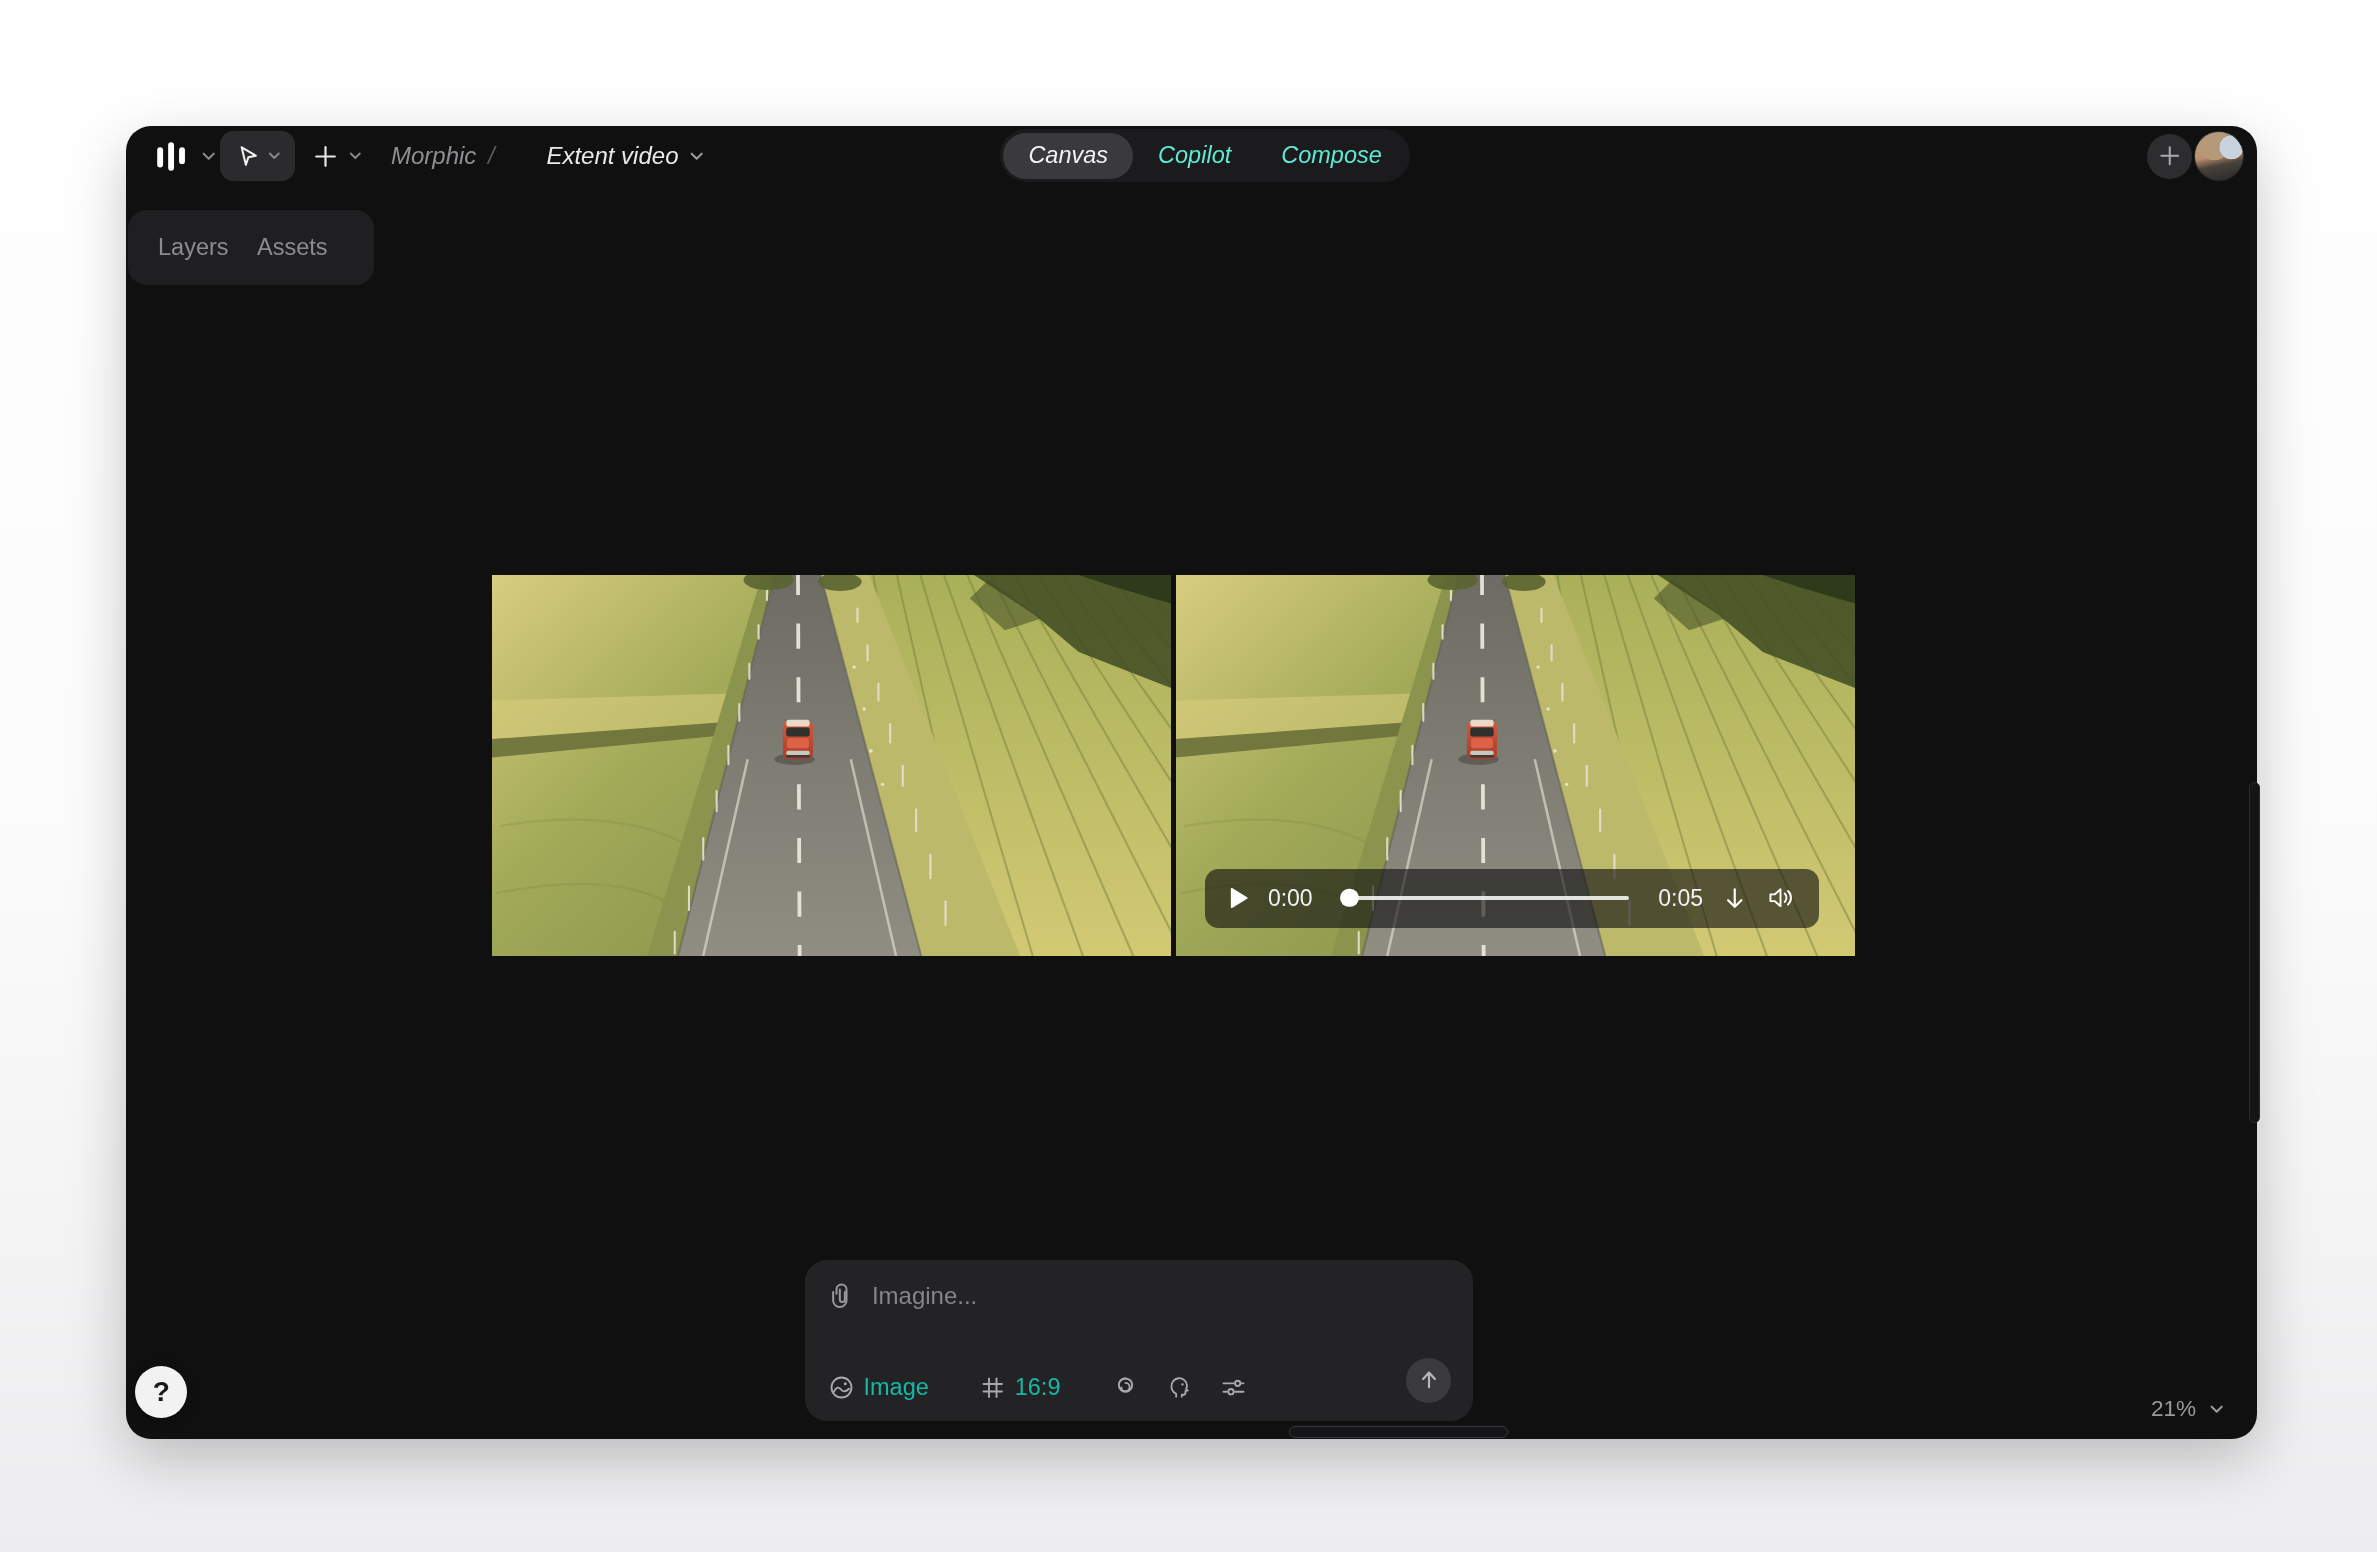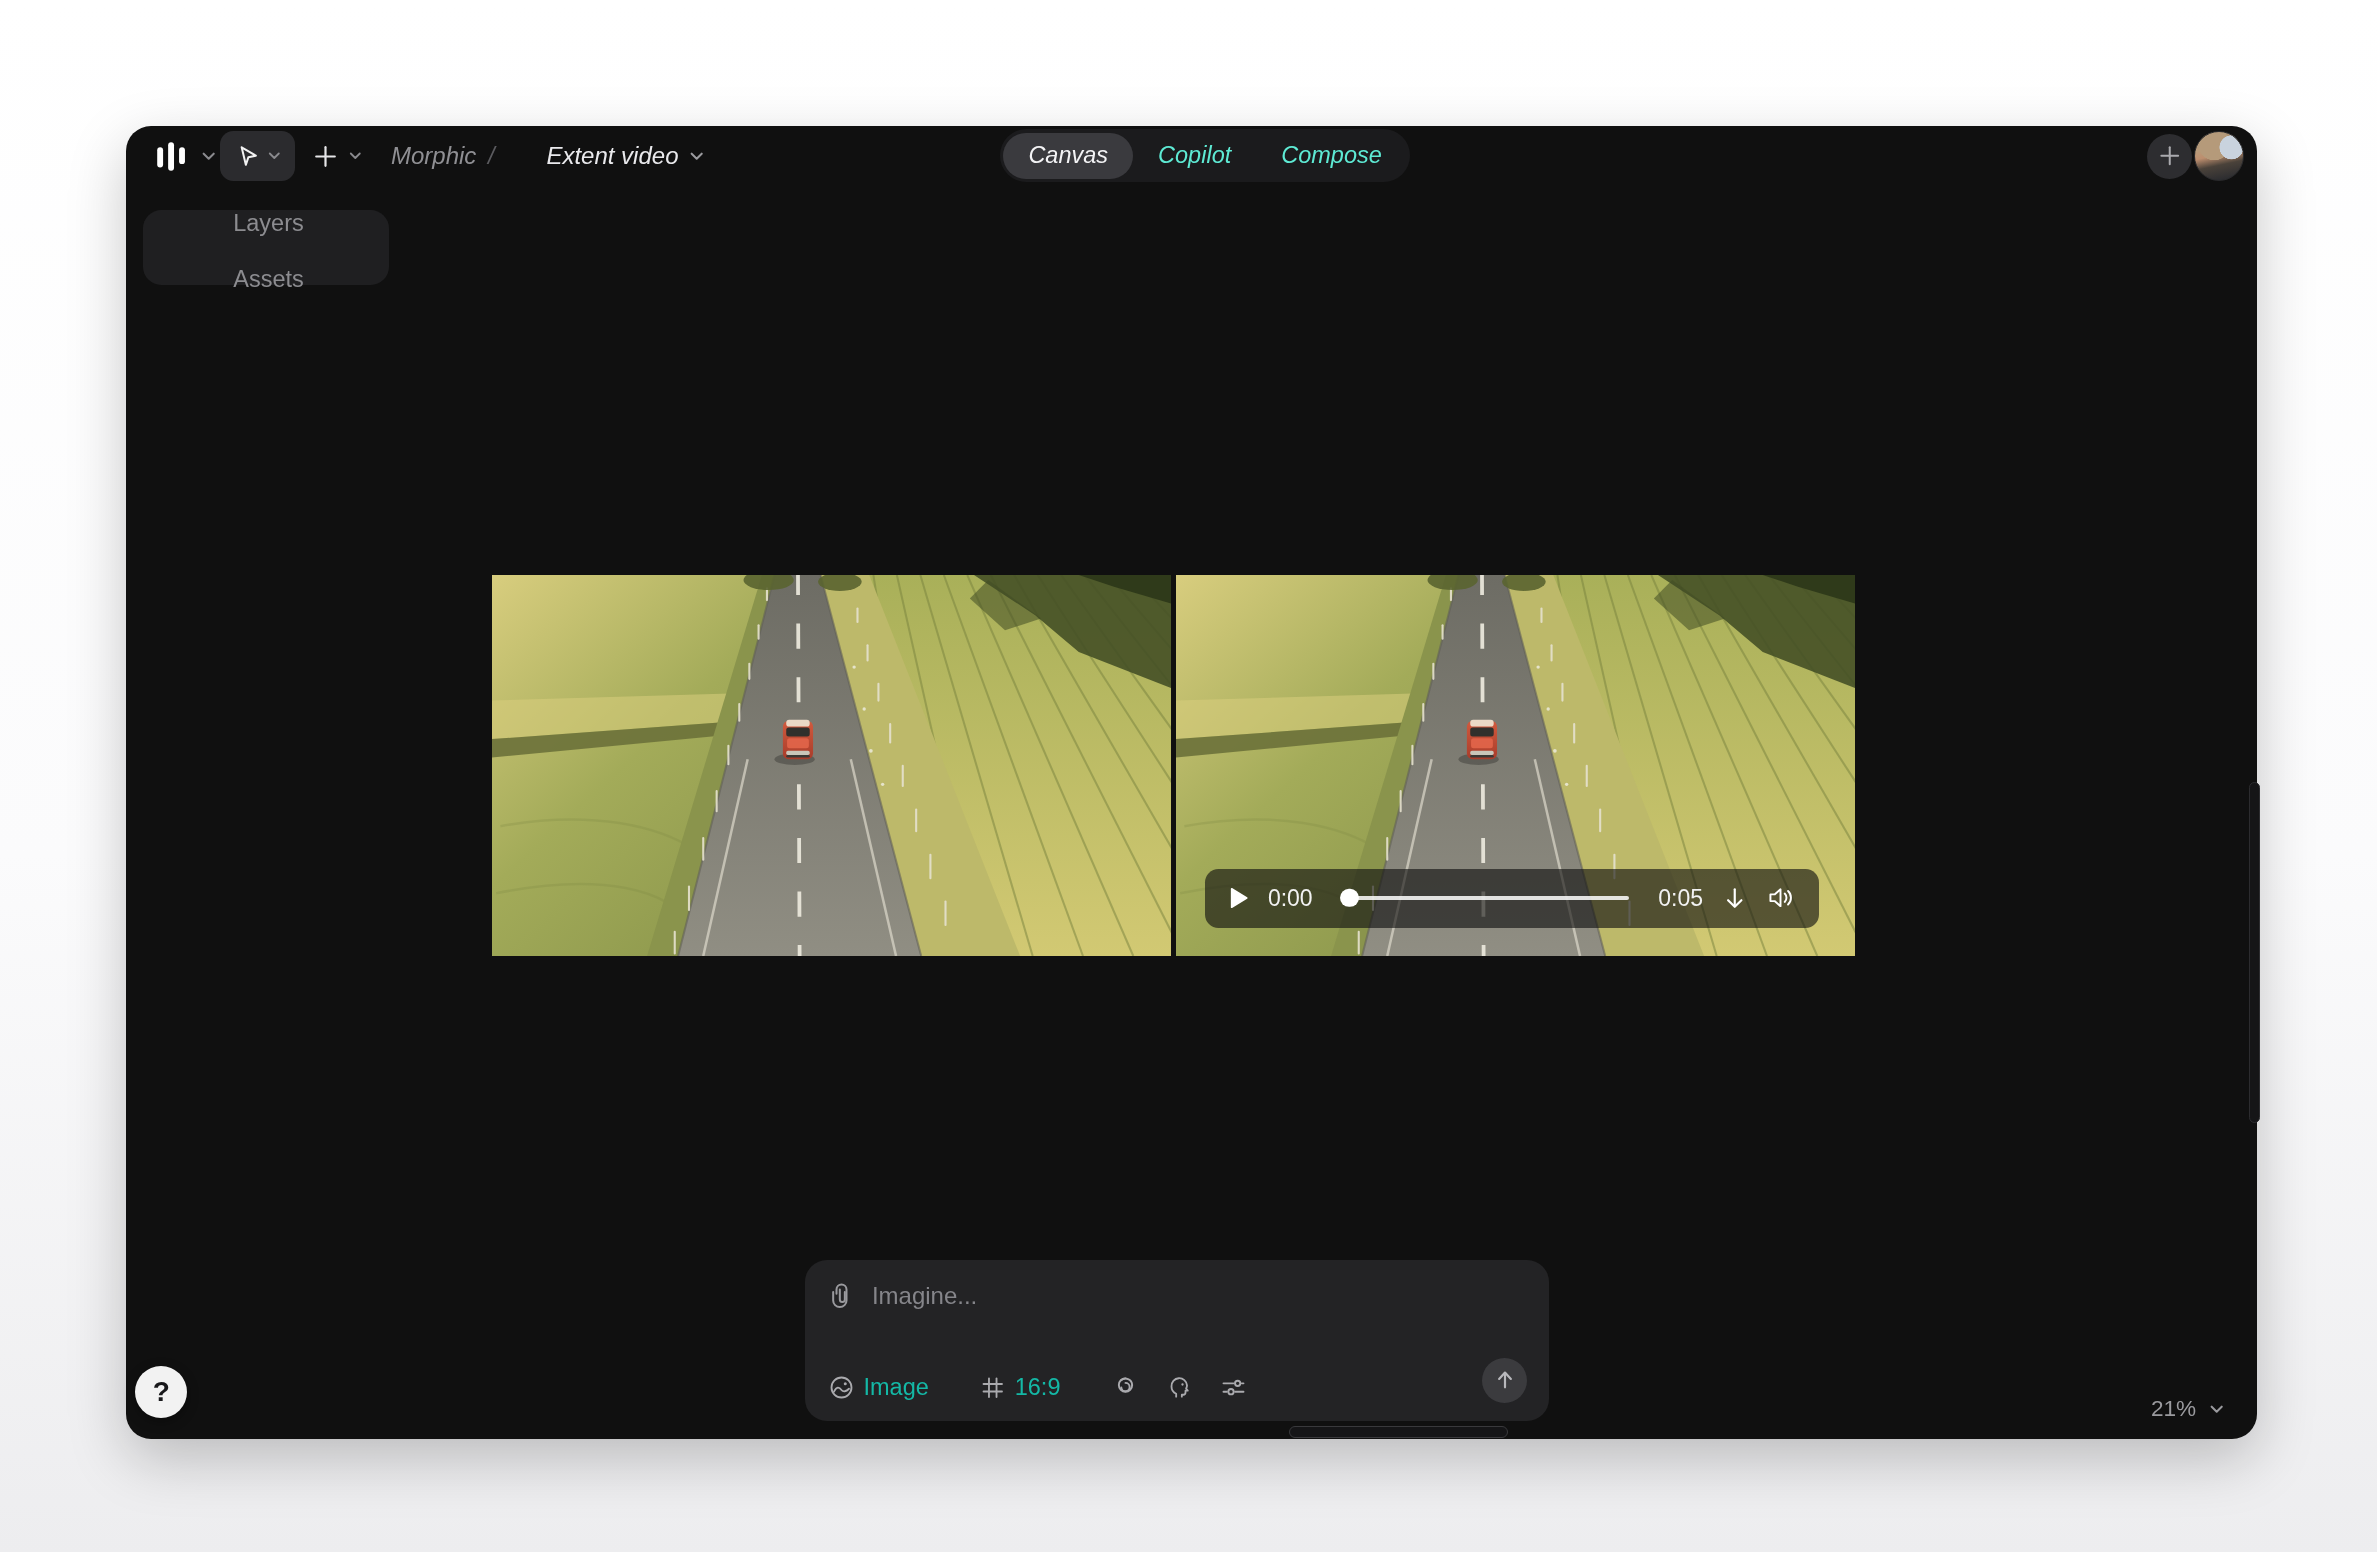--- a/index.html
+++ b/index.html
@@ -29,41 +29,41 @@
   .plus-circle { position:absolute; left:2021px; top:7.5px; width:45px; height:45px; border-radius:50%;
                  background:#2d2d30; display:flex; align-items:center; justify-content:center; cursor:pointer; }
   .avatar { position:absolute; left:2068px; top:5px; width:50px; height:50px; border-radius:50%; cursor:pointer;
             background:
               radial-gradient(circle at 76% 32%, #c9d3de 0 24%, rgba(0,0,0,0) 25%),
               radial-gradient(circle at 40% 26%, #b59a7a 0 34%, rgba(0,0,0,0) 35%),
               linear-gradient(168deg,#9f8a6d 0%,#b89a79 34%,#bd8e6e 48%,#4a423a 66%,#23262d 100%);
             border:0.8px solid #2a2a2c; }
 
   
-  .side-panel { position:absolute; left:17px; top:84px; width:246px; height:75px; background:#1f1f21; border-radius:18.4px;
-                display:flex; align-items:center; padding:0 25px 0 30px; gap:28.5px;flex-direction:column; }
+  .side-panel { position:absolute; left:2px; top:84px; width:246px; height:75px; background:#1f1f21; border-radius:18.4px;
+                display:flex; align-items:center; padding:0 25px 0 30px; gap:28.5px; }
   .side-label { font-size:23.5px; color:#8c8c90; cursor:pointer; }
 
   
   .video { position:absolute; top:449px; width:679px; height:381px; background:#1a1a14; overflow:hidden; cursor:pointer; }
   .video.left { left:366px; }
   .video.right { left:1050px; }
   .scene { display:block; width:679px; height:381px; }
 
   
   .player { position:absolute; left:28.5px; bottom:28.5px; width:614px; height:59px; border-radius:13.4px;
             background:rgba(14,14,14,.62); display:flex; align-items:center; padding:0 25px; gap:20px; }
   .ptime { font-size:23px; color:#f2f2f2; min-width:54px; }
   .track { position:relative; flex:1; height:3.4px; background:rgba(255,255,255,.85); border-radius:2.5px; cursor:pointer; }
   .thumb { position:absolute; left:-1.7px; top:50%; transform:translateY(-50%); width:18.4px; height:18.4px;
            border-radius:50%; background:#ffffff; cursor:grab; }
   .pbtn { display:flex; align-items:center; justify-content:center; cursor:pointer; background:none; border:none; }
 
   
-  .prompt { position:absolute; left:679px; top:1134px; width:744px; height:161px; background:#232325; border-radius:22px; }
+  .prompt { position:absolute; left:679px; top:1134px; width:668px; height:161px; background:#232325; border-radius:22px; }
   .prompt-top { position:absolute; left:23.5px; top:22px; display:flex; align-items:center; gap:18.4px; width:721px; }
   .prompt-input { background:transparent; border:none; outline:none; font-size:24px; color:#e8e8ea; width:587px;
                   font-family:"Liberation Sans",sans-serif; }
   .prompt-input::placeholder { color:#85858a; }
   .prompt-bottom { position:absolute; left:23.5px; bottom:20px; display:flex; align-items:center; gap:17px; }
   .chip { display:flex; align-items:center; gap:10px; cursor:pointer; }
   .chip-label { font-size:23.5px; color:#14b8a6; }
   .spacer-lg { width:18.4px; }
   .send-btn { position:absolute; right:22px; bottom:18.4px; width:45px; height:45px; border-radius:50%;
               background:#3b3b3e; border:none; display:flex; align-items:center; justify-content:center; cursor:pointer; }

